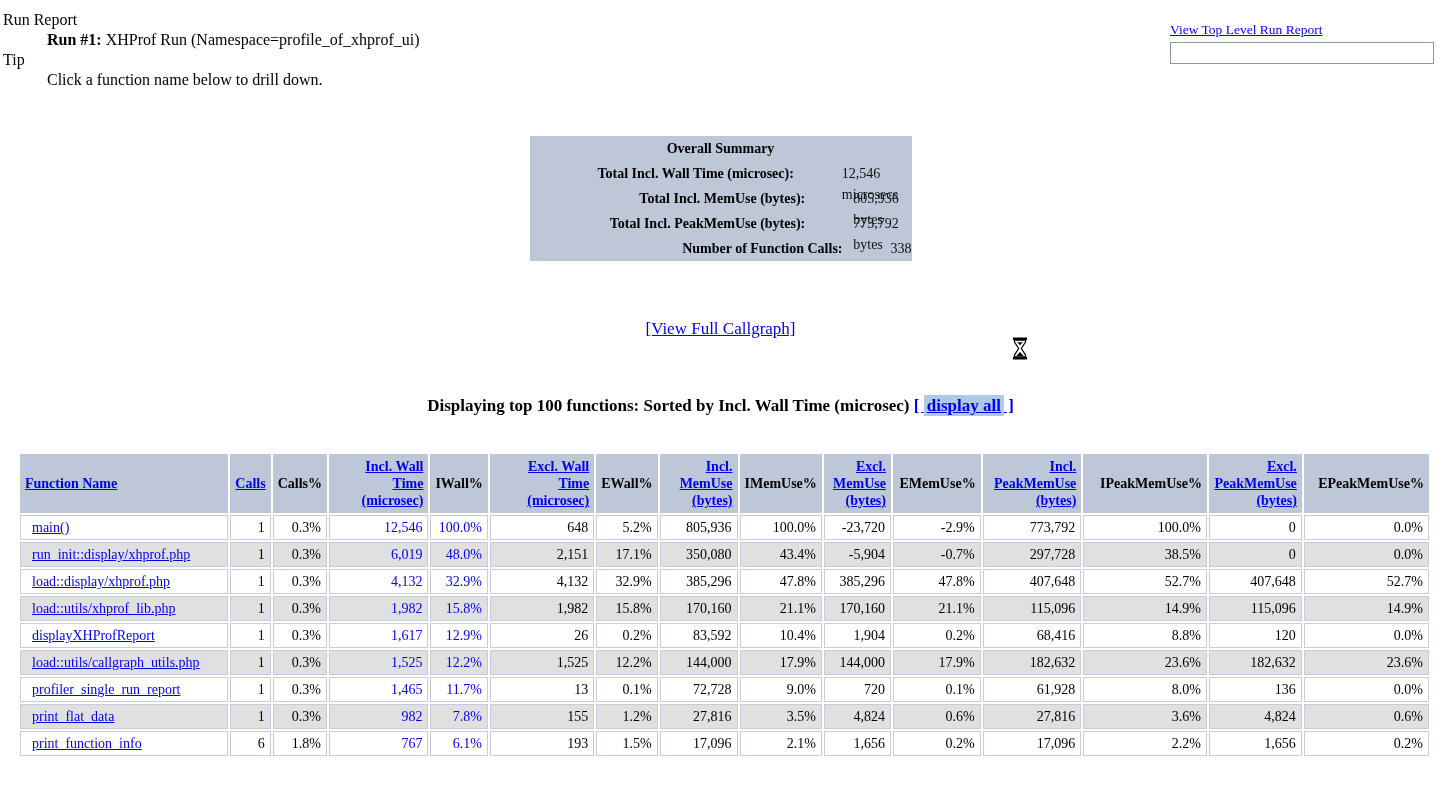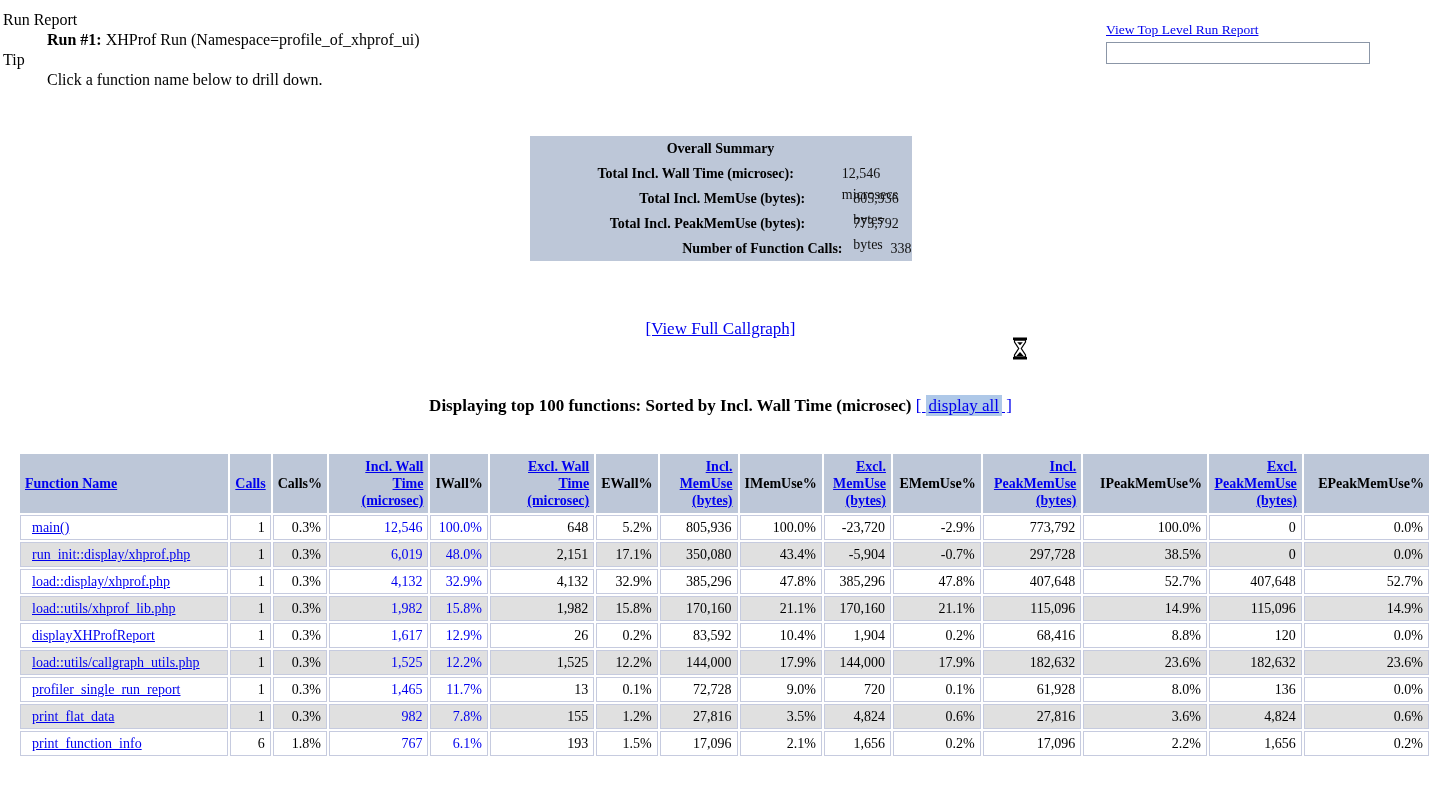--- a/index.html
+++ b/index.html
@@ -9,41 +9,41 @@
     overflow: hidden;
     background: #ffffff;
     font-family: "Liberation Serif", "DejaVu Serif", serif;
     color: #000000;
   }
   a { color: #0000ee; }
   
   .top-left { position: absolute; top: 10px; left: 3px; font-size: 16px; line-height: 20px; }
   .top-left .dd { margin-left: 44px; }
   
-  .top-right { position: absolute; top: 20px; left: 1106px; width: 265px; }
+  .top-right { position: absolute; top: 20px; left: 1170px; width: 265px; }
   .top-right a { font-size: 13.5px; }
   .top-right input {
     margin-top: 4px; width: 264px; height: 22px;
     border: 1px solid #8b96a7; background: #ffffff;
     font-family: "Liberation Sans", sans-serif; font-size: 13px; padding: 2px;
   }
   
   .summary {
     width: 382px; margin: 136px auto 0 auto;
     background: #bdc7d8; font-size: 14px;
   }
   .summary-title { text-align: center; font-weight: bold; padding: 5px 0 3px 0; height: 25px; }
   .summary-row { display: flex; height: 25px; line-height: 21px; padding: 2px 0; gap: 40px; }
   .summary-row .lbl { width: 372px; text-align: right; font-weight: bold; }
   .summary-row .val { padding-left: 8px; color: #111; }
   
   .callgraph { margin-top: 58px; text-align: center; font-size: 17px; font-weight: normal; }
   .callgraph a { color: #0000ee; }
   .listing-heading { margin-top: 57px; text-align: center; font-size: 17px; font-weight: bold; }
-  .display-all { font-weight: normal; }
+  .display-all { font-weight: bold; }
   .display-all .da-hl { background: #aec8e8; padding: 1px 3px; }
   
   .tbl-wrap { margin: 36px 0 0 18px; }
   table.functions {
     border-collapse: separate; border-spacing: 2px;
     width: 1413px; table-layout: auto;
     font-size: 14px;
   }
   table.functions th {
     background: #bdc7d8; border: 1px solid #bdc7d8;

